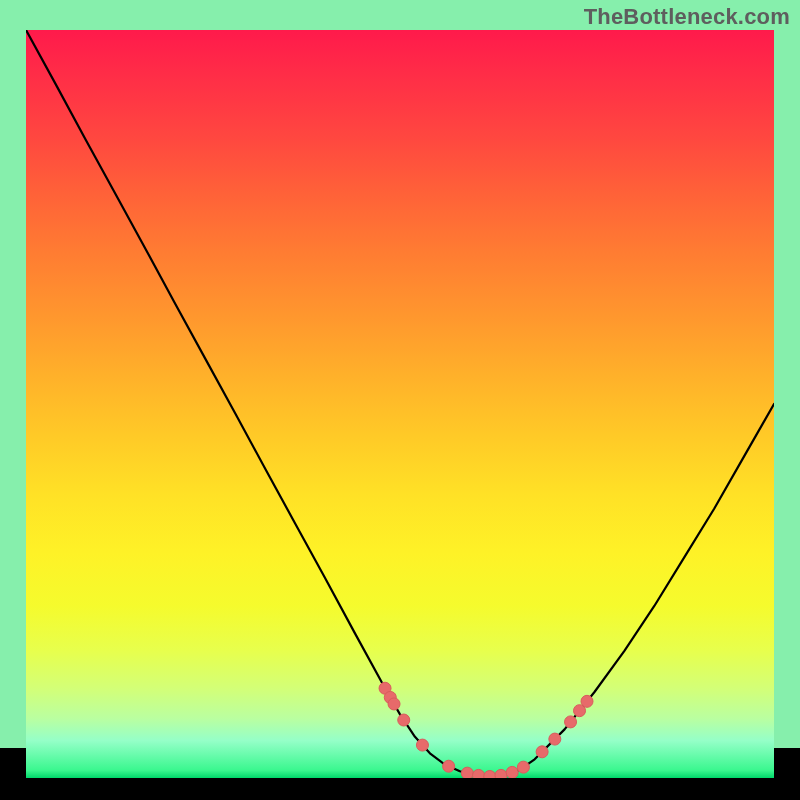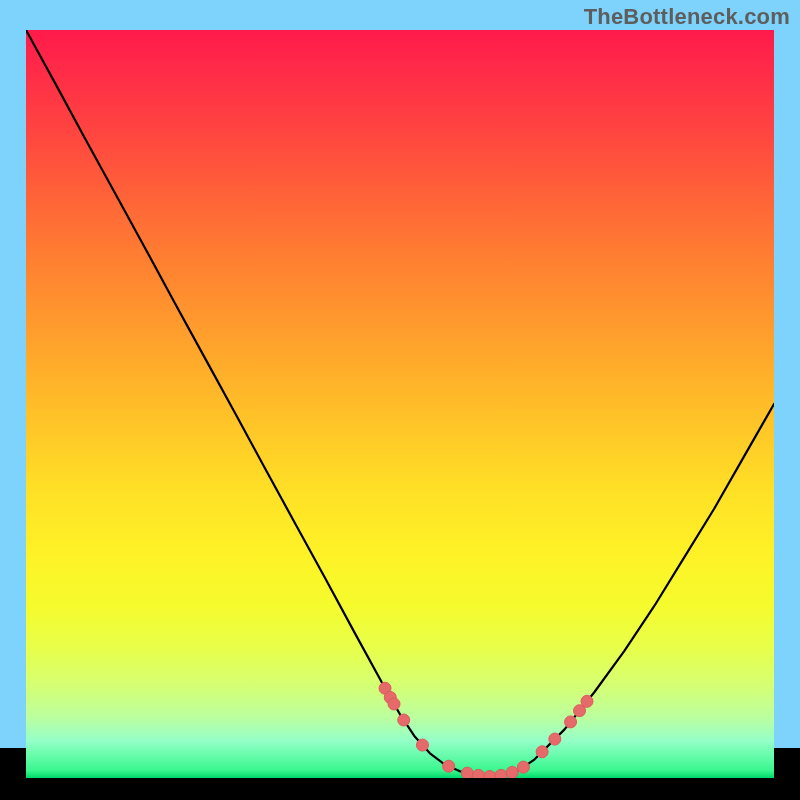--- a/index.html
+++ b/index.html
@@ -1,21 +1,21 @@
 <!DOCTYPE html>
 <html><head>
 <meta charset="utf-8">
 <style>
   * { margin: 0; padding: 0; box-sizing: border-box; }
   html, body { width: 800px; height: 800px; overflow: hidden; background: #000; }
   .frame {
     position: relative;
     width: 800px;
     height: 748px;
-    background: #7dd3fc;
+    background: #86efac;
   }
   .watermark {
     position: absolute;
     top: 4px;
     right: 10px;
     font-family: Arial, Helvetica, sans-serif;
     font-size: 22px;
     font-weight: bold;
     color: #5e5e5e;
     z-index: 10;

